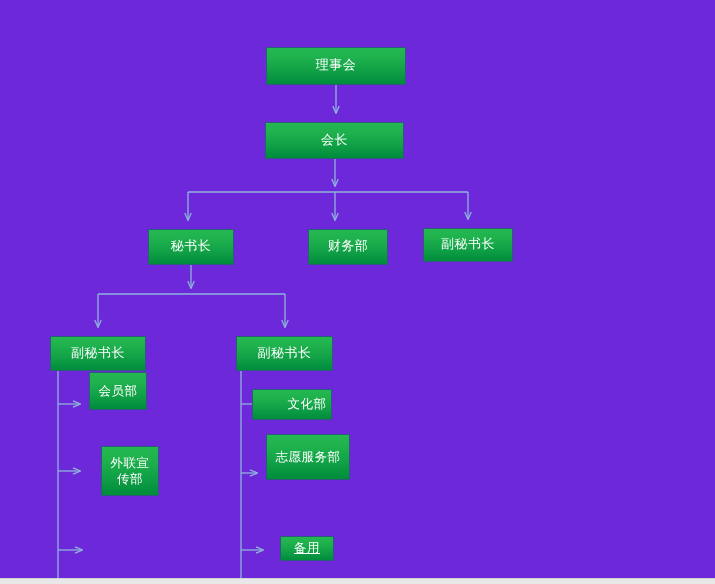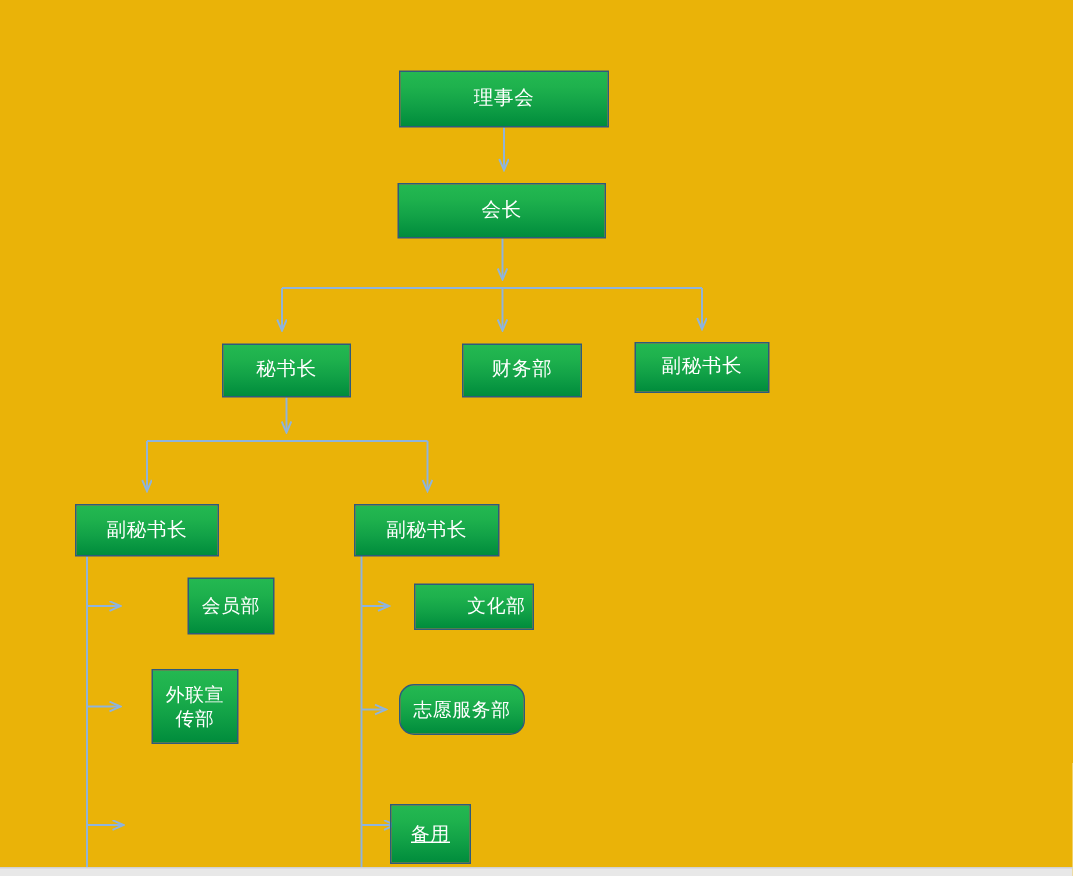--- a/index.html
+++ b/index.html
@@ -10,21 +10,21 @@
   body {
     width: 715px;
     height: 584px;
     overflow: hidden;
     font-family: "DejaVu Sans", "Liberation Sans", sans-serif;
   }
   #canvas {
     position: relative;
     width: 715px;
     height: 584px;
-    background: #eab308;
+    background: #6d28d9;
   }
   #edges {
     position: absolute;
     left: 0;
     top: 0;
     width: 715px;
     height: 584px;
   }
   .node {
     position: absolute;
@@ -100,26 +100,26 @@
   <div class="node" style="left:265px;top:122px;width:139px;height:37px;">会长</div>
 
   <div class="node" style="left:308px;top:229px;width:80px;height:36px;">财务部</div>
 
   <div class="node" style="left:423px;top:228px;width:90px;height:34px;">副秘书长</div>
 
   <div class="node" style="left:50px;top:336px;width:96px;height:35px;">副秘书长</div>
 
   <div class="node" style="left:236px;top:336px;width:97px;height:35px;">副秘书长</div>
 
-  <div class="node small" style="left:89px;top:385px;width:58px;height:38px;margin-left:36px;">会员部</div>
+  <div class="node small" style="left:89px;top:372px;width:58px;height:38px;">会员部</div>
 
   <div class="node small" style="left:89px;top:446px;width:58px;height:50px;margin-left:12px;">外联宣
 传部</div>
 
 
-  <div class="node small" style="left:276px;top:389px;width:80px;height:31px;padding-left:30px;">文化部</div>
+  <div class="node small" style="left:252px;top:389px;width:80px;height:31px;padding-left:30px;">文化部</div>
 
-  <div class="node small" style="left:266px;top:456px;width:84px;height:34px;border-radius:10px;">志愿服务部</div>
+  <div class="node small" style="left:266px;top:434px;width:84px;height:46px;">志愿服务部</div>
 
-  <div class="node small" style="left:260px;top:536px;width:54px;height:40px;text-decoration:underline;">备用</div>
+  <div class="node small" style="left:280px;top:536px;width:54px;height:25px;text-decoration:underline;">备用</div>
 
   <div class="bottom-edge"></div>
 </div>
 
 </body></html>

